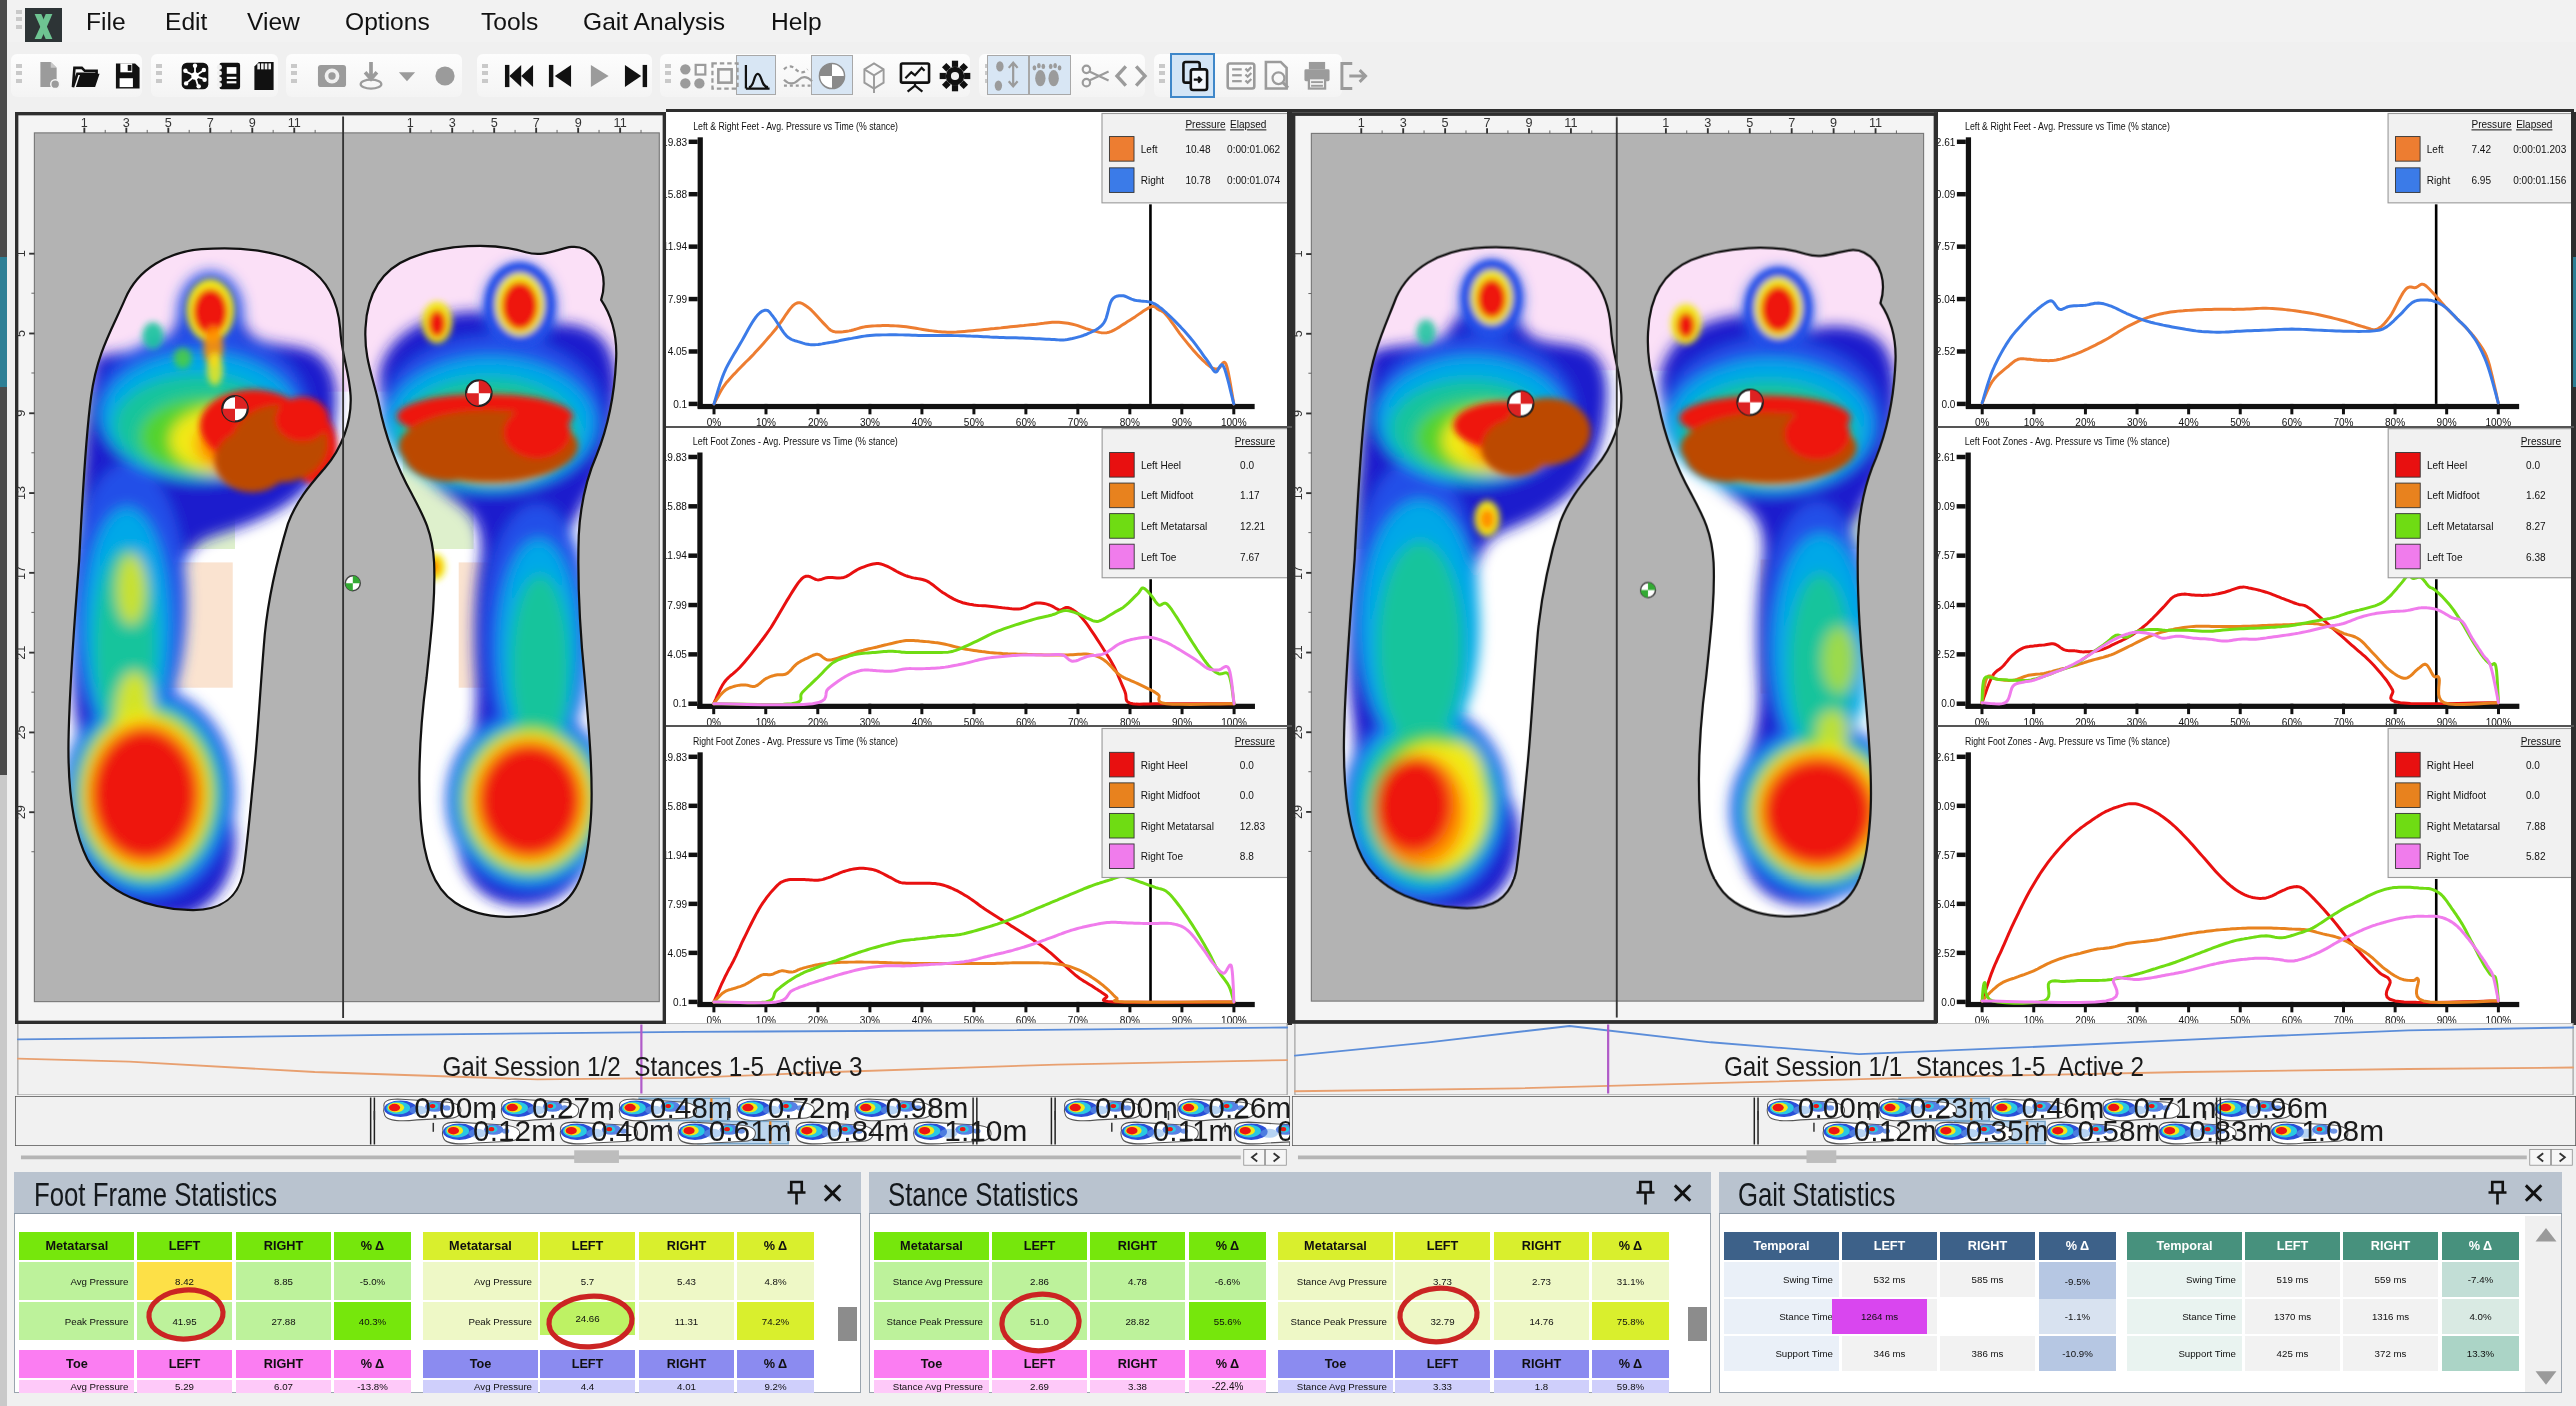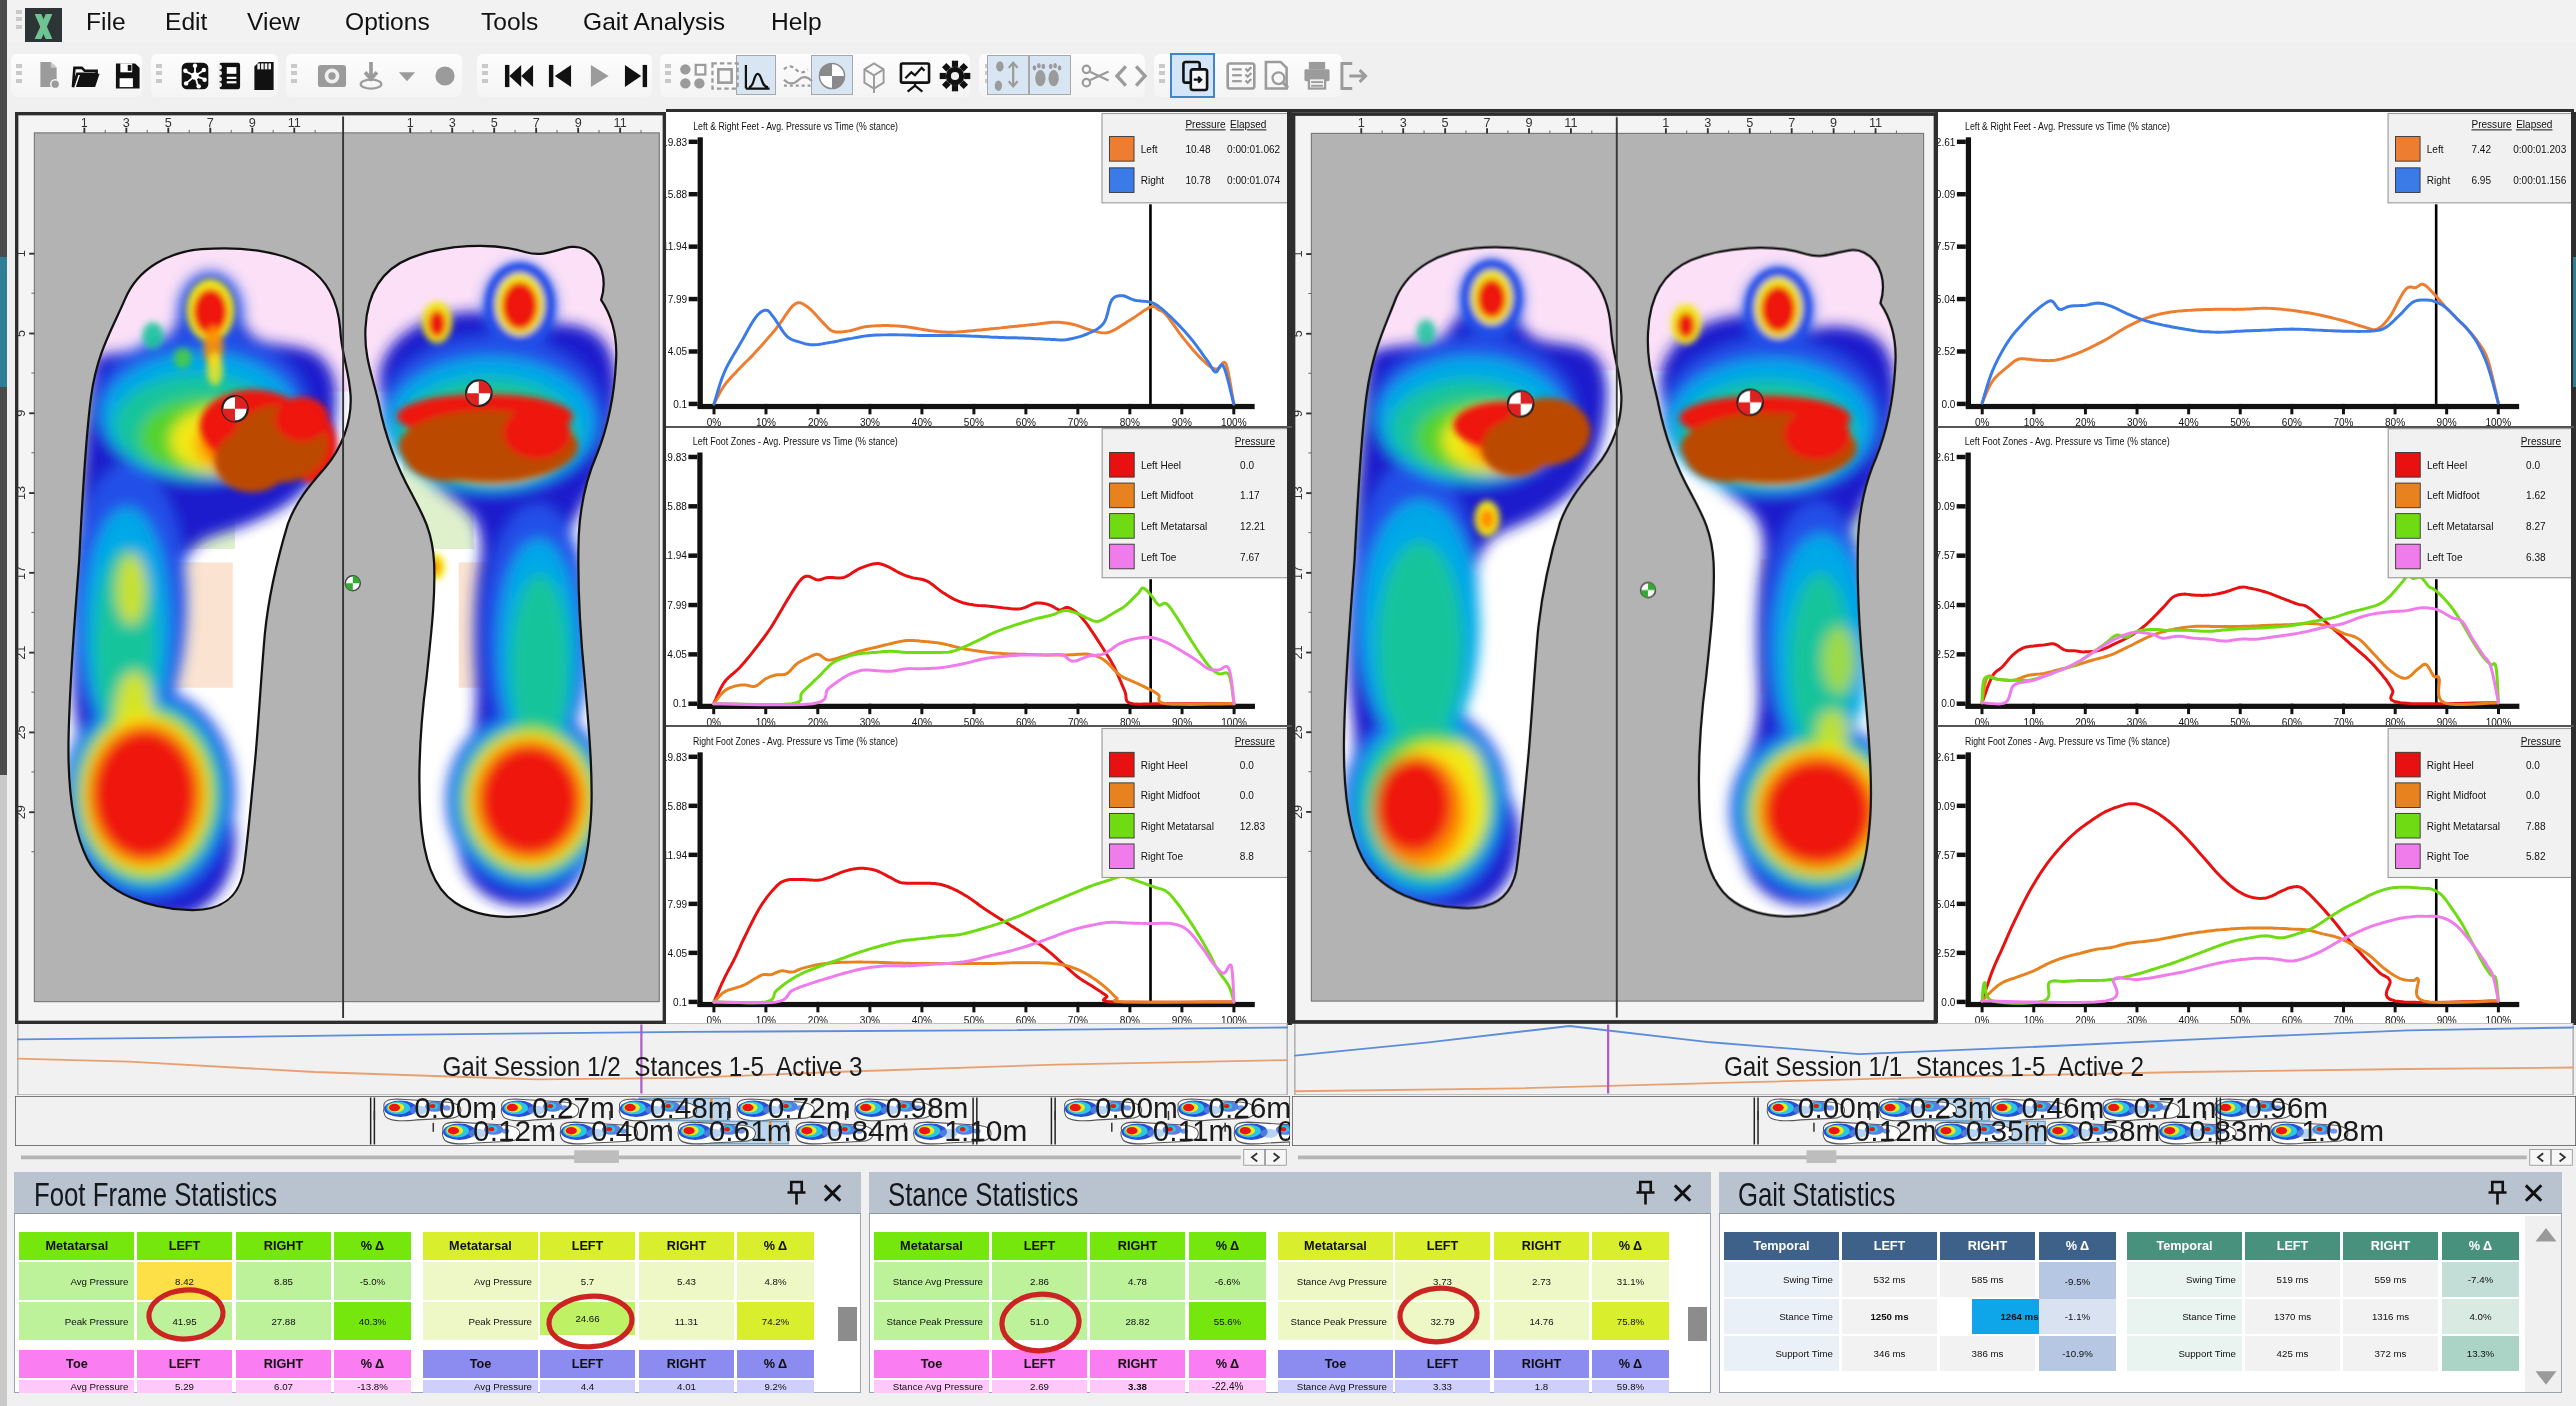--- a/index.html
+++ b/index.html
@@ -1443,21 +1443,21 @@
 <div class="abs" style="left:874px;top:1302px;width:115px;height:38px;background:#bdf29b;display:flex;align-items:center;justify-content:flex-end;padding-right:6px;font-size:9.7px;font-weight:400;color:#101010;overflow:hidden;white-space:nowrap">Stance Peak Pressure</div>
 <div class="abs" style="left:992px;top:1302px;width:95px;height:38px;background:#bdf29b;display:flex;align-items:center;justify-content:center;;font-size:9.7px;font-weight:400;color:#101010;overflow:hidden;white-space:nowrap">51.0</div>
 <div class="abs" style="left:1090px;top:1302px;width:95px;height:38px;background:#bdf29b;display:flex;align-items:center;justify-content:center;;font-size:9.7px;font-weight:400;color:#101010;overflow:hidden;white-space:nowrap">28.82</div>
 <div class="abs" style="left:1189px;top:1302px;width:77px;height:38px;background:#76e70c;display:flex;align-items:center;justify-content:center;;font-size:9.7px;font-weight:400;color:#101010;overflow:hidden;white-space:nowrap">55.6%</div>
 <div class="abs" style="left:874px;top:1350px;width:115px;height:27.6px;background:#fb7df2;display:flex;align-items:center;justify-content:center;;font-size:12.7px;font-weight:700;color:#101010;overflow:hidden;white-space:nowrap">Toe</div>
 <div class="abs" style="left:992px;top:1350px;width:95px;height:27.6px;background:#fb7df2;display:flex;align-items:center;justify-content:center;;font-size:12.7px;font-weight:700;color:#101010;overflow:hidden;white-space:nowrap">LEFT</div>
 <div class="abs" style="left:1090px;top:1350px;width:95px;height:27.6px;background:#fb7df2;display:flex;align-items:center;justify-content:center;;font-size:12.7px;font-weight:700;color:#101010;overflow:hidden;white-space:nowrap">RIGHT</div>
 <div class="abs" style="left:1189px;top:1350px;width:77px;height:27.6px;background:#fb7df2;display:flex;align-items:center;justify-content:center;;font-size:12.7px;font-weight:700;color:#101010;overflow:hidden;white-space:nowrap">% Δ</div>
 <div class="abs" style="left:874px;top:1380px;width:115px;height:13.4px;background:#fec9f9;display:flex;align-items:center;justify-content:flex-end;padding-right:6px;font-size:9.7px;font-weight:400;color:#101010;overflow:hidden;white-space:nowrap">Stance Avg Pressure</div>
 <div class="abs" style="left:992px;top:1380px;width:95px;height:13.4px;background:#fec9f9;display:flex;align-items:center;justify-content:center;;font-size:9.7px;font-weight:400;color:#101010;overflow:hidden;white-space:nowrap">2.69</div>
-<div class="abs" style="left:1090px;top:1380px;width:95px;height:13.4px;background:#fec9f9;display:flex;align-items:center;justify-content:center;;font-size:9.7px;font-weight:700;color:#101010;overflow:hidden;white-space:nowrap">3.38</div>
+<div class="abs" style="left:1090px;top:1380px;width:95px;height:13.4px;background:#fec9f9;display:flex;align-items:center;justify-content:center;;font-size:9.7px;font-weight:400;color:#101010;overflow:hidden;white-space:nowrap">3.38</div>
 <div class="abs" style="left:1189px;top:1380px;width:77px;height:13.4px;background:#fec9f9;display:flex;align-items:center;justify-content:center;;font-size:10px;font-weight:400;color:#101010;overflow:hidden;white-space:nowrap">-22.4%</div>
 <div class="abs" style="left:1278px;top:1232px;width:115px;height:27.6px;background:#d9ef2d;display:flex;align-items:center;justify-content:center;;font-size:12.7px;font-weight:700;color:#101010;overflow:hidden;white-space:nowrap">Metatarsal</div>
 <div class="abs" style="left:1395px;top:1232px;width:95px;height:27.6px;background:#d9ef2d;display:flex;align-items:center;justify-content:center;;font-size:12.7px;font-weight:700;color:#101010;overflow:hidden;white-space:nowrap">LEFT</div>
 <div class="abs" style="left:1494px;top:1232px;width:95px;height:27.6px;background:#d9ef2d;display:flex;align-items:center;justify-content:center;;font-size:12.7px;font-weight:700;color:#101010;overflow:hidden;white-space:nowrap">RIGHT</div>
 <div class="abs" style="left:1592px;top:1232px;width:77px;height:27.6px;background:#d9ef2d;display:flex;align-items:center;justify-content:center;;font-size:12.7px;font-weight:700;color:#101010;overflow:hidden;white-space:nowrap">% Δ</div>
 <div class="abs" style="left:1278px;top:1262px;width:115px;height:38px;background:#eef8c6;display:flex;align-items:center;justify-content:flex-end;padding-right:6px;font-size:9.7px;font-weight:400;color:#101010;overflow:hidden;white-space:nowrap">Stance Avg Pressure</div>
 <div class="abs" style="left:1395px;top:1262px;width:95px;height:38px;background:#eef8c6;display:flex;align-items:center;justify-content:center;;font-size:9.7px;font-weight:400;color:#101010;overflow:hidden;white-space:nowrap">3.73</div>
 <div class="abs" style="left:1494px;top:1262px;width:95px;height:38px;background:#eef8c6;display:flex;align-items:center;justify-content:center;;font-size:9.7px;font-weight:400;color:#101010;overflow:hidden;white-space:nowrap">2.73</div>
 <div class="abs" style="left:1592px;top:1262px;width:77px;height:38px;background:#eef8c6;display:flex;align-items:center;justify-content:center;;font-size:9.7px;font-weight:400;color:#101010;overflow:hidden;white-space:nowrap">31.1%</div>
 <div class="abs" style="left:1278px;top:1302px;width:115px;height:38px;background:#eef8c6;display:flex;align-items:center;justify-content:flex-end;padding-right:6px;font-size:9.7px;font-weight:400;color:#101010;overflow:hidden;white-space:nowrap">Stance Peak Pressure</div>
@@ -1491,21 +1491,21 @@
 <div class="abs" style="left:1724px;top:1232px;width:115px;height:27.6px;background:#3d6189;display:flex;align-items:center;justify-content:center;;font-size:12.7px;font-weight:700;color:#fff;overflow:hidden;white-space:nowrap">Temporal</div>
 <div class="abs" style="left:1842px;top:1232px;width:95px;height:27.6px;background:#3d6189;display:flex;align-items:center;justify-content:center;;font-size:12.7px;font-weight:700;color:#fff;overflow:hidden;white-space:nowrap">LEFT</div>
 <div class="abs" style="left:1940px;top:1232px;width:95px;height:27.6px;background:#3d6189;display:flex;align-items:center;justify-content:center;;font-size:12.7px;font-weight:700;color:#fff;overflow:hidden;white-space:nowrap">RIGHT</div>
 <div class="abs" style="left:2039px;top:1232px;width:77px;height:27.6px;background:#3d6189;display:flex;align-items:center;justify-content:center;;font-size:12.7px;font-weight:700;color:#fff;overflow:hidden;white-space:nowrap">% Δ</div>
 <div class="abs" style="left:1724px;top:1262px;width:115px;height:35px;background:#eaf0f8;display:flex;align-items:center;justify-content:flex-end;padding-right:6px;font-size:9.7px;font-weight:400;color:#101010;overflow:hidden;white-space:nowrap">Swing Time</div>
 <div class="abs" style="left:1842px;top:1262px;width:95px;height:35px;background:#f2f2f2;display:flex;align-items:center;justify-content:center;;font-size:9.7px;font-weight:400;color:#101010;overflow:hidden;white-space:nowrap">532 ms</div>
 <div class="abs" style="left:1940px;top:1262px;width:95px;height:35px;background:#f2f2f2;display:flex;align-items:center;justify-content:center;;font-size:9.7px;font-weight:400;color:#101010;overflow:hidden;white-space:nowrap">585 ms</div>
 <div class="abs" style="left:2039px;top:1262px;width:77px;height:39px;background:#b6c7e3;display:flex;align-items:center;justify-content:center;;font-size:9.7px;font-weight:400;color:#101010;overflow:hidden;white-space:nowrap">-9.5%</div>
 <div class="abs" style="left:1724px;top:1299px;width:115px;height:35px;background:#eaf0f8;display:flex;align-items:center;justify-content:flex-end;padding-right:6px;font-size:9.7px;font-weight:400;color:#101010;overflow:hidden;white-space:nowrap">Stance Time</div>
 <div class="abs" style="left:1842px;top:1299px;width:95px;height:35px;background:#f2f2f2;display:flex;align-items:center;justify-content:center;;font-size:9.7px;font-weight:700;color:#101010;overflow:hidden;white-space:nowrap">1250 ms</div>
-<div class="abs" style="left:1972px;top:1299px;width:95px;height:35px;background:#0ea5e9;display:flex;align-items:center;justify-content:center;;font-size:9.7px;font-weight:700;color:#101010;overflow:hidden;white-space:nowrap">1264 ms</div>
+<div class="abs" style="left:1832px;top:1299px;width:95px;height:35px;background:#d946ef;display:flex;align-items:center;justify-content:center;;font-size:9.7px;font-weight:400;color:#101010;overflow:hidden;white-space:nowrap">1264 ms</div>
 <div class="abs" style="left:2039px;top:1299px;width:77px;height:35px;background:#d8e2f0;display:flex;align-items:center;justify-content:center;;font-size:9.7px;font-weight:400;color:#101010;overflow:hidden;white-space:nowrap">-1.1%</div>
 <div class="abs" style="left:1724px;top:1336px;width:115px;height:35px;background:#eaf0f8;display:flex;align-items:center;justify-content:flex-end;padding-right:6px;font-size:9.7px;font-weight:400;color:#101010;overflow:hidden;white-space:nowrap">Support Time</div>
 <div class="abs" style="left:1842px;top:1336px;width:95px;height:35px;background:#f2f2f2;display:flex;align-items:center;justify-content:center;;font-size:9.7px;font-weight:400;color:#101010;overflow:hidden;white-space:nowrap">346 ms</div>
 <div class="abs" style="left:1940px;top:1336px;width:95px;height:35px;background:#f2f2f2;display:flex;align-items:center;justify-content:center;;font-size:9.7px;font-weight:400;color:#101010;overflow:hidden;white-space:nowrap">386 ms</div>
 <div class="abs" style="left:2039px;top:1336px;width:77px;height:35px;background:#b6c7e3;display:flex;align-items:center;justify-content:center;;font-size:9.7px;font-weight:400;color:#101010;overflow:hidden;white-space:nowrap">-10.9%</div>
 <div class="abs" style="left:2127px;top:1232px;width:115px;height:27.6px;background:#47917d;display:flex;align-items:center;justify-content:center;;font-size:12.7px;font-weight:700;color:#fff;overflow:hidden;white-space:nowrap">Temporal</div>
 <div class="abs" style="left:2245px;top:1232px;width:95px;height:27.6px;background:#47917d;display:flex;align-items:center;justify-content:center;;font-size:12.7px;font-weight:700;color:#fff;overflow:hidden;white-space:nowrap">LEFT</div>
 <div class="abs" style="left:2343px;top:1232px;width:95px;height:27.6px;background:#47917d;display:flex;align-items:center;justify-content:center;;font-size:12.7px;font-weight:700;color:#fff;overflow:hidden;white-space:nowrap">RIGHT</div>
 <div class="abs" style="left:2442px;top:1232px;width:77px;height:27.6px;background:#47917d;display:flex;align-items:center;justify-content:center;;font-size:12.7px;font-weight:700;color:#fff;overflow:hidden;white-space:nowrap">% Δ</div>
 <div class="abs" style="left:2127px;top:1262px;width:115px;height:35px;background:#e9f3f0;display:flex;align-items:center;justify-content:flex-end;padding-right:6px;font-size:9.7px;font-weight:400;color:#101010;overflow:hidden;white-space:nowrap">Swing Time</div>

